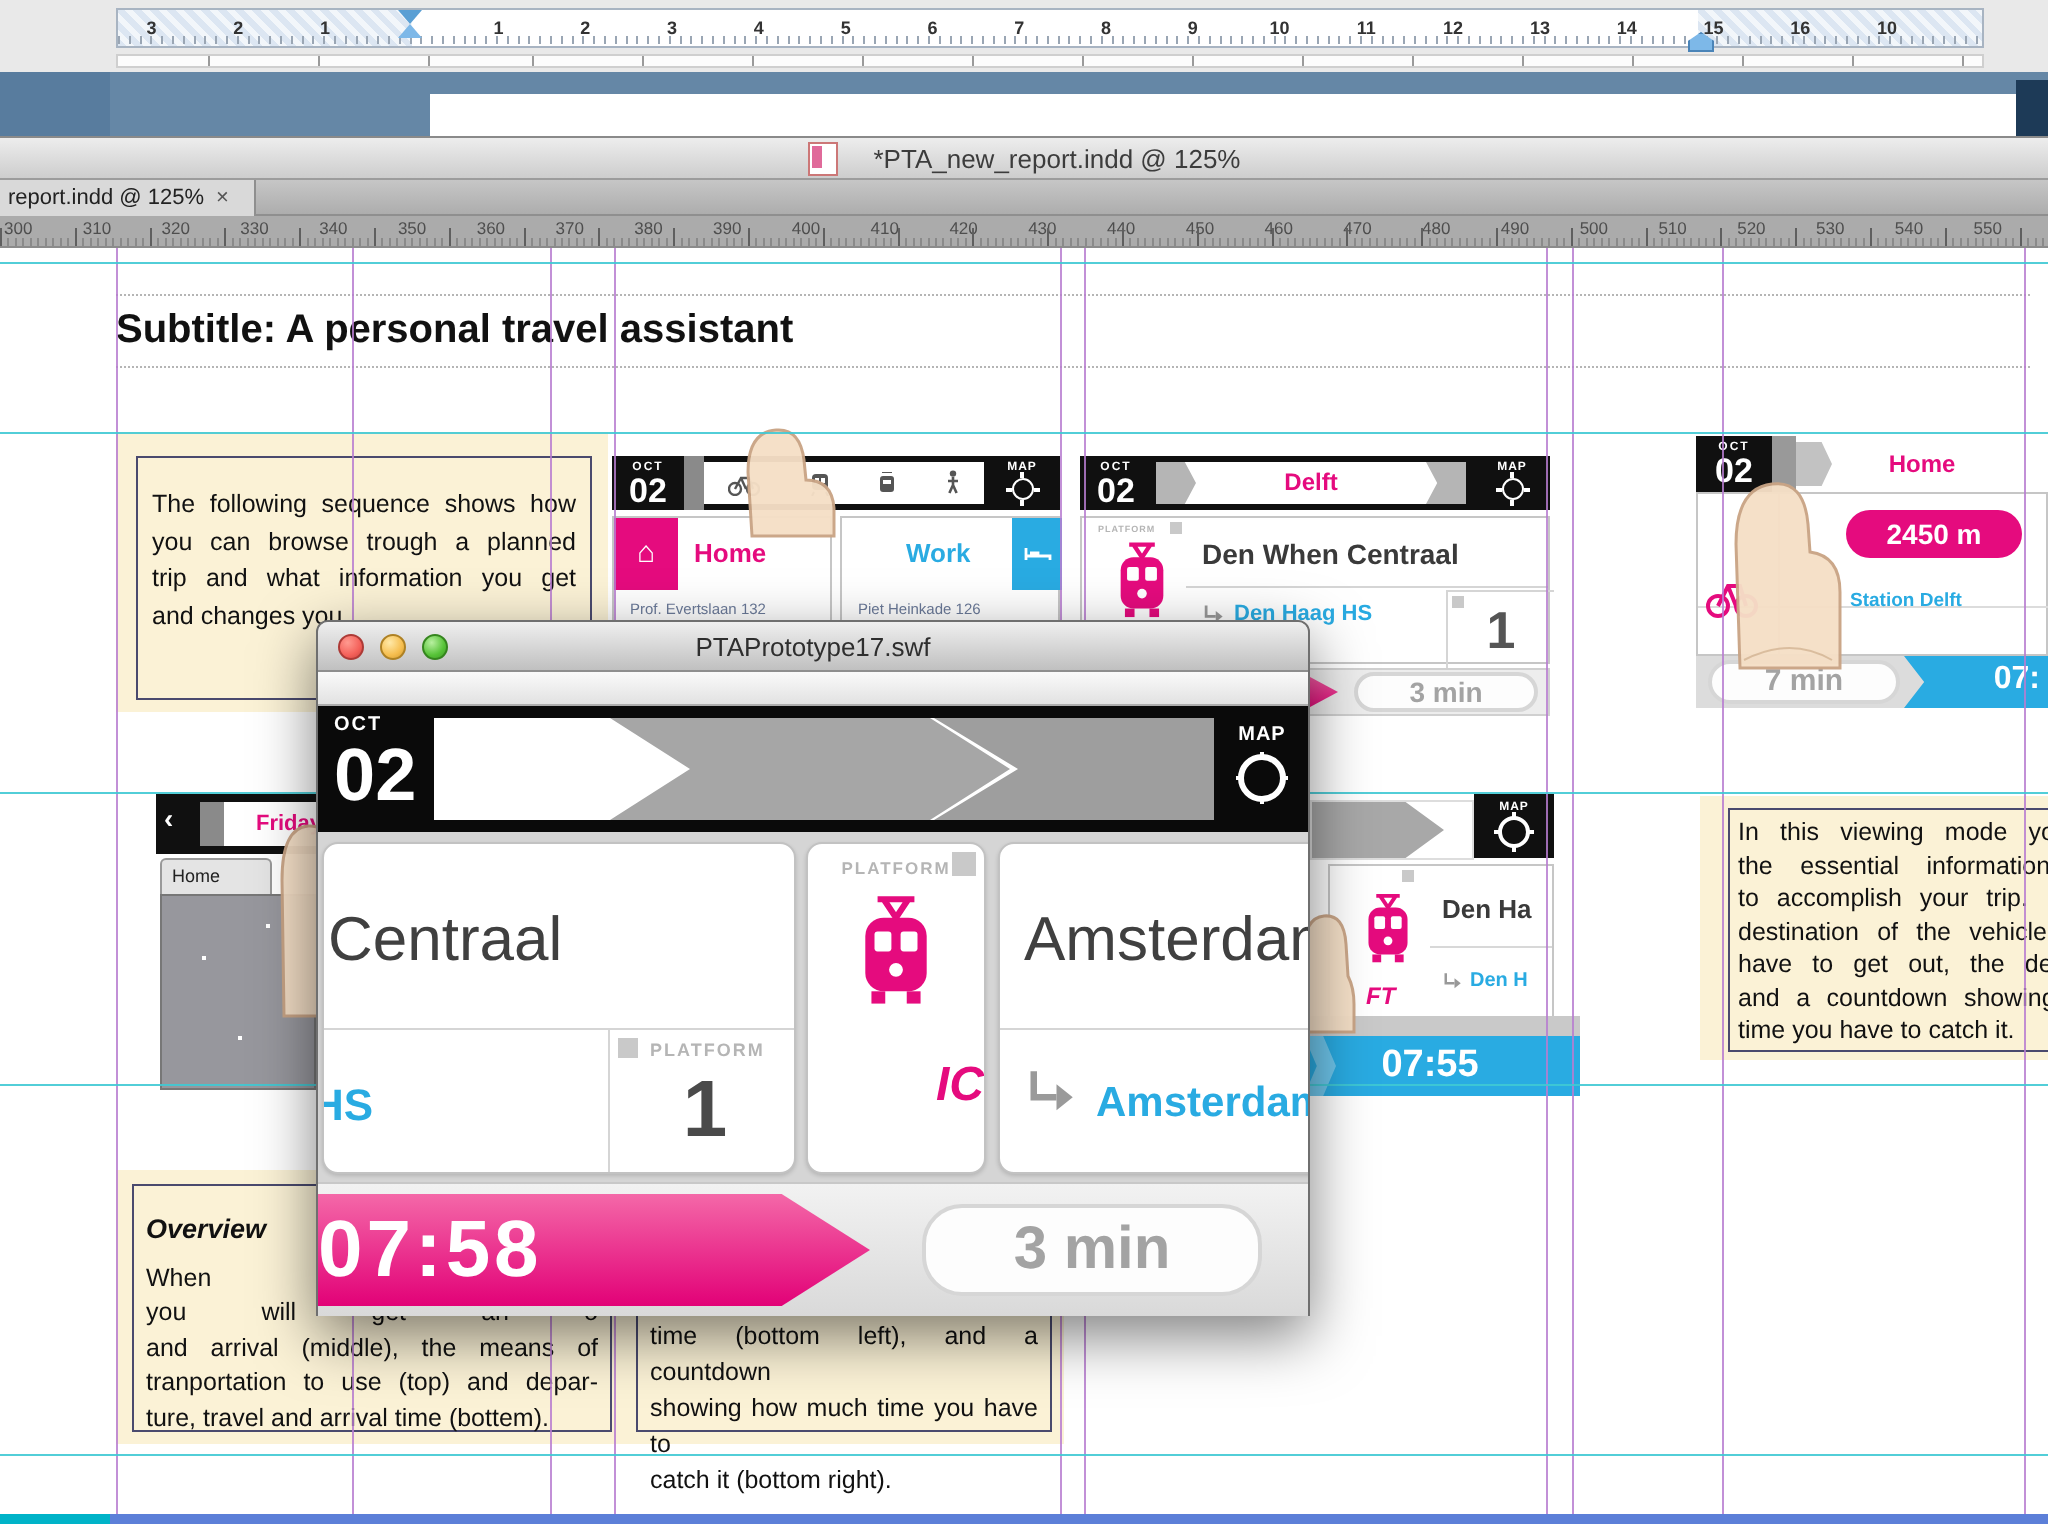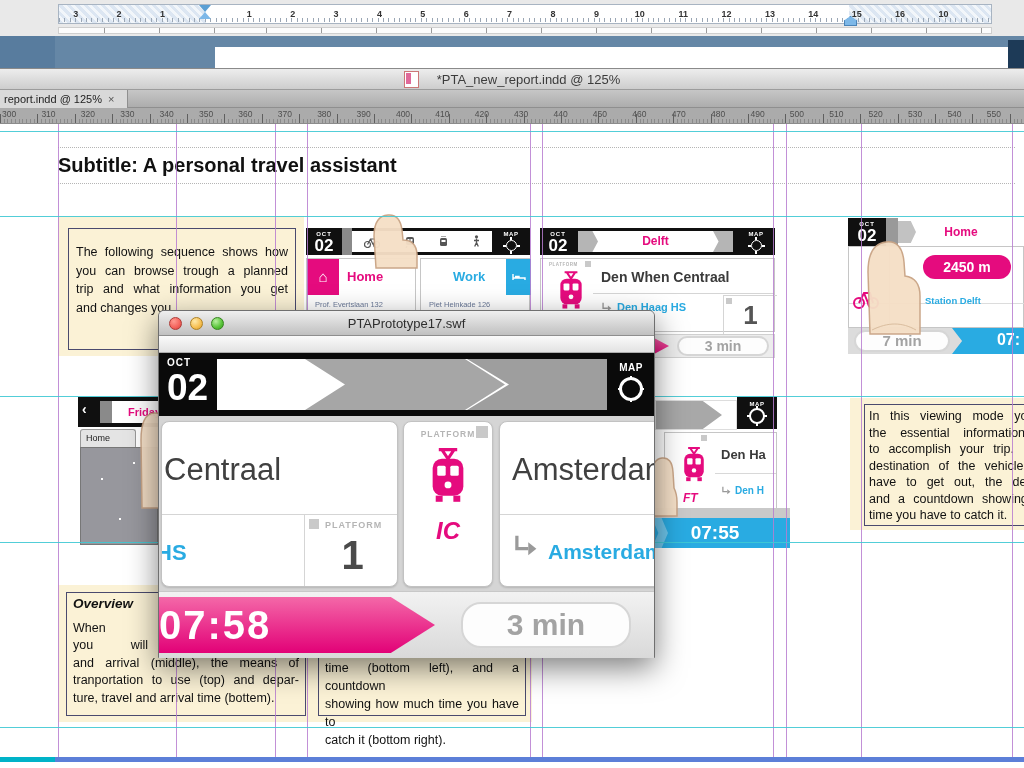--- a/index.html
+++ b/index.html
@@ -422,21 +422,21 @@
         <div class="boxline jl" style="line-height:16.5px;white-space:nowrap;">the essential information you</div>
         <div class="boxline jl" style="line-height:16.5px;white-space:nowrap;">to accomplish your trip. It sho</div>
         <div class="boxline jl" style="line-height:16.5px;white-space:nowrap;">destination of the vehicle, whe</div>
         <div class="boxline jl" style="line-height:16.5px;white-space:nowrap;">have to get out, the departur</div>
         <div class="boxline jl" style="line-height:16.5px;white-space:nowrap;">and a countdown showing how</div>
         <div class="boxline jl" style="line-height:16.5px;white-space:nowrap;">time you have to catch it.</div>
       </div>
   </div>
 
   <div class="abs cream" style="left:58px;top:461px;width:254px;height:137px;"></div>
-  <div class="abs frame" style="left:66px;top:468px;width:240px;height:124px;padding:3px 6px;">
+  <div class="abs frame" style="left:66px;top:468px;width:240px;height:124px;padding:14px 6px;">
     <div class="boxhead italic">Overview</div>
     <div style="height:9px;"></div>
     <div>
         <div class="boxline jl" style="line-height:17.4px;">When you select</div>
         <div class="boxline jl" style="line-height:17.4px;">you will get an o</div>
         <div class="boxline jl" style="line-height:17.4px;">and arrival (middle), the means of</div>
         <div class="boxline jl" style="line-height:17.4px;">tranportation to use (top) and depar-</div>
         <div class="boxline jl" style="line-height:17.4px;">ture, travel and arrival time (bottem).</div>
       </div>
   </div>
@@ -515,21 +515,21 @@
         <div style="text-align:center;margin-top:7px;font-size:8.5px;color:#b5b5b5;letter-spacing:1px;font-weight:bold;">PLATFORM</div>
         <svg style="display:block;margin:6px auto 0;" width="48" height="66" viewBox="0 0 60 86">
           <path d="M18 6 H42 M22 6 L30 18 L38 6" stroke="#e50b7e" stroke-width="4" fill="none"></path>
           <rect x="10" y="18" width="40" height="48" rx="12" fill="#e50b7e"></rect>
           <rect x="16" y="27" width="11" height="13" rx="2" fill="#fff"></rect>
             <rect x="33" y="27" width="11" height="13" rx="2" fill="#fff"></rect>
           <circle cx="30" cy="52" r="4.5" fill="#fff"></circle>
           <rect x="14" y="66" width="9" height="8" fill="#e50b7e"></rect>
             <rect x="37" y="66" width="9" height="8" fill="#e50b7e"></rect>
         </svg>
-        <div class="pink" style="text-align:center;margin-top:6px;font-size:24px;font-weight:bold;font-style:italic;">IC</div>
+        <div class="pink" style="text-align:right;margin-top:18px;font-size:24px;font-weight:bold;font-style:italic;">IC</div>
       </div>
 
       <div class="pcard" style="left:340px;top:5px;width:170px;height:166px;">
         <div class="abs big-station" style="left:12px;top:30px;">Amsterdam</div>
         <div class="abs" style="left:0;top:92px;width:170px;height:1px;background:#d5d5d5;"></div>
         <div class="abs" style="left:12px;top:112px;">
           <svg width="26" height="26" viewBox="0 0 16 16">
               <path d="M3 1 v8 h7" fill="none" stroke="#9a9a9a" stroke-width="2"></path>
               <path d="M10 5 l5 4 -5 4 z" fill="#9a9a9a"></path>
             </svg>

